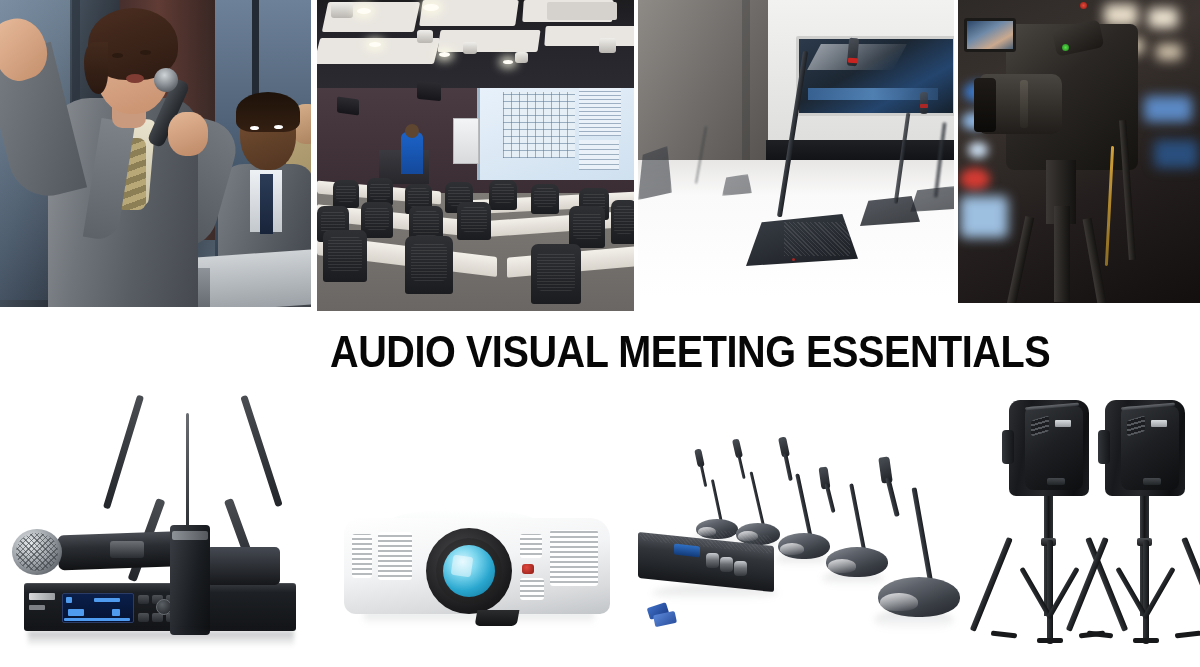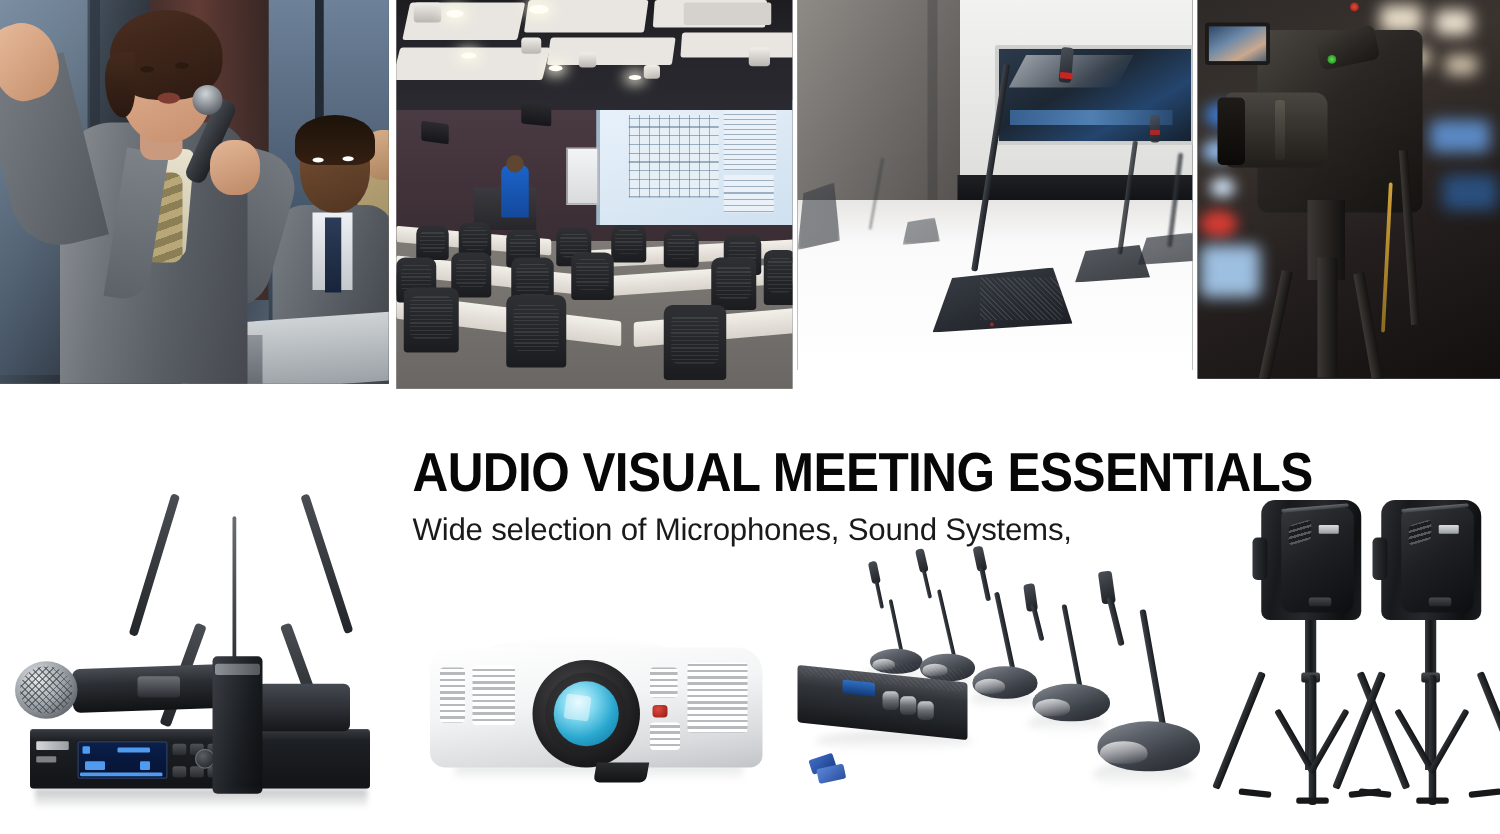--- a/index.html
+++ b/index.html
@@ -178,21 +178,21 @@
     background:linear-gradient(150deg,#2c4668,#6f8aa8 40%,#caa98e 72%,#4d6277);
     border:3px solid #1c1a18; border-radius:3px; }
   .p4-grip { position:absolute; left:96px; top:24px; width:48px; height:28px;
     background:linear-gradient(160deg,#3e3a36,#1a1714); border-radius:6px; transform:rotate(-12deg); }
   .p4-led { position:absolute; width:7px; height:7px; border-radius:50%; }
   .p4-tripod { position:absolute; background:linear-gradient(90deg,#3b3835,#141210); }
   .p4-cable { position:absolute; left:150px; top:146px; width:3px; height:120px;
     background:linear-gradient(180deg,#d1a13a,#8a6b22); border-radius:2px; transform:rotate(3deg); }
 
   
-  .headline-block { position:absolute; left:330px; top:330px; width:700px;margin-top:27px; }
+  .headline-block { position:absolute; left:330px; top:330px; width:700px; }
   .headline {
     font-family:"Liberation Sans Narrow","Liberation Sans", sans-serif;
     font-weight:bold; font-size:44px; line-height:1.0; color:#070707;
     letter-spacing:-0.5px; transform:scaleX(.90); transform-origin:left center;
     white-space:nowrap;
   }
   .subline {
     font-family:"Liberation Sans", sans-serif;
     font-weight:400; font-size:25px; line-height:1.34; color:#1a1a1a;
     margin-top:7px; white-space:nowrap; letter-spacing:-0.2px;
@@ -485,21 +485,20 @@
         <div class="p4-tripod" style="left:58px;top:216px;width:9px;height:90px;transform:rotate(12deg);"></div>
         <div class="p4-tripod" style="left:132px;top:218px;width:9px;height:86px;transform:rotate(-10deg);"></div>
         <div class="p4-tripod" style="left:166px;top:120px;width:7px;height:140px;transform:rotate(-4deg);"></div>
         <div class="p4-cable"></div>
       </div>
     </div>
   </div>
 
   <div class="headline-block">
     <div class="headline">AUDIO VISUAL MEETING ESSENTIALS</div>
-    <div class="subline">Wide selection of  Microphones, Sound Systems,</div>
   </div>
 
   <div class="product-row">
 
     <div class="product wm">
       <div class="wm-ant" style="left:118px;top:8px;width:7px;height:118px;transform:rotate(17deg);"></div>
       <div class="wm-ant" style="left:140px;top:112px;width:9px;height:86px;transform:rotate(20deg);"></div>
       <div class="wm-ant" style="left:256px;top:8px;width:7px;height:116px;transform:rotate(-18deg);"></div>
       <div class="wm-ant" style="left:236px;top:112px;width:9px;height:84px;transform:rotate(-20deg);"></div>
       <div class="wm-packAnt"></div>

